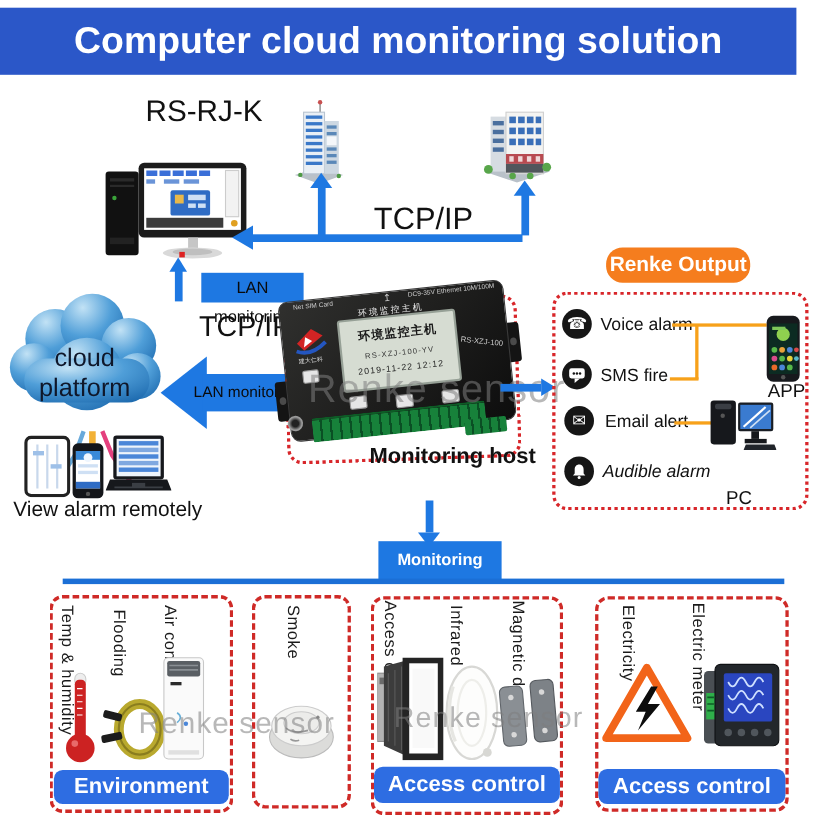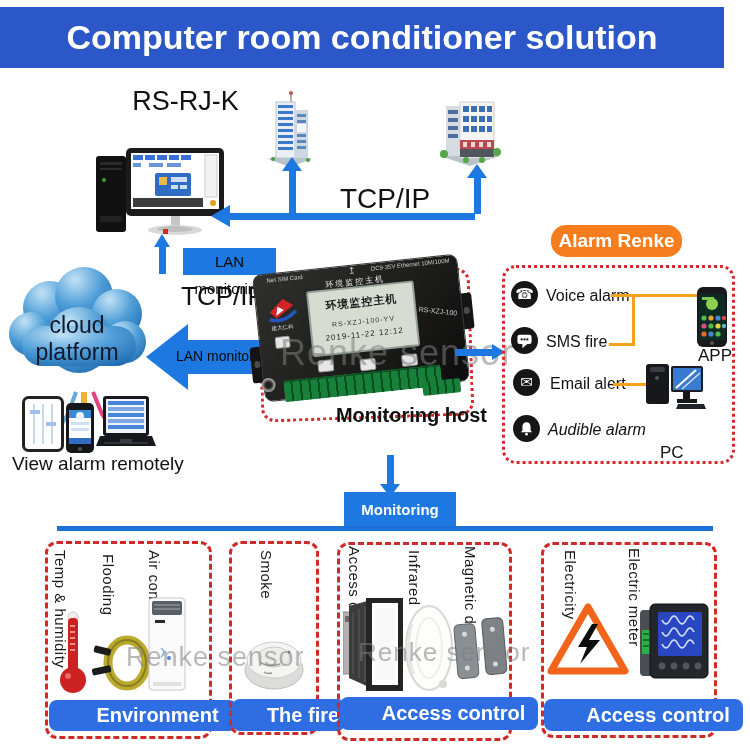--- a/index.html
+++ b/index.html
@@ -3,40 +3,40 @@
 <meta charset="utf-8">
 <style>
   html,body{margin:0;padding:0;background:#fff;}
   #stage{position:relative;width:750px;height:753px;background:#fff;overflow:hidden;
          font-family:"Liberation Sans","DejaVu Sans",sans-serif;color:#111;}
   .abs{position:absolute;}
   .ctr{text-align:center;}
   .bold{font-weight:normal;}
   .banner{background:#2b57c8;color:#fff;font-size:34px;font-weight:bold;line-height:61px;}
   .bluebox{background:#1e78e2;}
-  .btn-blue{background:#2e6de2;color:#fff;font-weight:bold;border-radius:8px;display:flex;align-items:center;justify-content:center;padding-left:29px;}
+  .btn-blue{background:#2e6de2;color:#fff;font-weight:bold;border-radius:8px;display:flex;align-items:center;justify-content:center;}
   .arrow-body{background:#1e78e2;}
   .tri{width:0;height:0;}
   .dashred{border:3px dashed #cf2a27;border-radius:12px;box-sizing:border-box;}
   .dotred{border:3px dotted #d8262a;border-radius:14px;box-sizing:border-box;}
   .vlabel{writing-mode:vertical-rl;font-size:15px;color:#1a1a1a;letter-spacing:.5px;white-space:nowrap;}
   .wm{color:rgba(125,125,125,.55);white-space:nowrap;letter-spacing:1px;}
   .alarm-ic{width:27px;height:27px;border-radius:50%;background:#161616;display:flex;align-items:center;justify-content:center;}
   .alarm-ic span{color:#fff;font-size:15px;font-family:"DejaVu Sans",sans-serif;line-height:1;}
   .alarm-lb{font-size:16px;color:#111;white-space:nowrap;}
   .conn{background:#f7a11a;}
   .devtxt{color:#ccc;font-size:6px;white-space:nowrap;}
   .kbtn{background:#e6e6e6;border-radius:2px;border:1px solid #999;box-sizing:border-box;}
 </style>
 </head>
 <body>
 
 <div id="stage">
 
-  <div class="abs banner ctr" style="left:0;top:7;width:724px;height:61px;top:7px;">Computer room conditioner solution</div>
+  <div class="abs banner ctr" style="left:0;top:7;width:724px;height:61px;top:7px;">Computer cloud monitoring solution</div>
 
   <div class="abs ctr bold" style="left:103px;top:86px;width:165px;font-size:27px;">RS-RJ-K</div>
 
   <svg class="abs" style="left:92px;top:146px;" width="145" height="98" viewBox="0 0 145 98">
     <rect x="4" y="10" width="30" height="76" rx="3" fill="#111"></rect>
     <rect x="8" y="16" width="22" height="3" fill="#2a2a2a"></rect>
     <rect x="8" y="22" width="22" height="2" fill="#2a2a2a"></rect>
     <circle cx="12" cy="34" r="2" fill="#3aa33a"></circle>
     <rect x="8" y="70" width="22" height="6" fill="#222"></rect>
     <rect x="34" y="2" width="98" height="68" rx="5" fill="#1b1b1b"></rect>
@@ -224,21 +224,21 @@
     <div class="abs kbtn" style="left:150px;top:103px;width:16px;height:12px;"></div>
     <div class="abs" style="left:30px;top:116px;width:158px;height:20px;background:repeating-linear-gradient(90deg,#17813a 0 7px,#0a4f24 7px 9px);border-top:2px solid #0d5c26;border-radius:2px;"></div>
     <div class="abs" style="left:168px;top:132px;width:38px;height:14px;background:repeating-linear-gradient(90deg,#17813a 0 6px,#0a4f24 6px 8px);border-radius:2px;"></div>
     <div class="abs" style="left:8px;top:112px;width:14px;height:14px;border-radius:50%;background:radial-gradient(circle at 50% 50%,#222 30%,#9a9a9a 60%);"></div>
   </div>
   <div class="abs wm" style="left:280px;top:332px;font-size:36px;">Renke sensor</div>
 
   <div class="abs arrow-body" style="left:455px;top:349px;width:37px;height:7px;"></div>
   <div class="abs tri" style="left:492px;top:344px;border-top:8px solid transparent;border-bottom:8px solid transparent;border-left:13px solid #1e78e2;"></div>
 
-  <div class="abs ctr" style="left:551px;top:225px;width:131px;height:32px;background:#f57d1e;border-radius:15px;color:#fff;font-weight:bold;font-size:19px;line-height:32px;">Alarm Renke</div>
+  <div class="abs ctr" style="left:551px;top:225px;width:131px;height:32px;background:#f57d1e;border-radius:15px;color:#fff;font-weight:bold;font-size:19px;line-height:32px;">Renke Output</div>
   <div class="abs dotred" style="left:502px;top:265px;width:233px;height:199px;"></div>
 
   <div class="abs alarm-ic" style="left:511px;top:281px;">
       <span>☎</span>
     </div>
   <div class="abs alarm-lb" style="left:546px;top:287px;">Voice alarm</div>
 
   <div class="abs alarm-ic" style="left:511px;top:327px;">
     <svg width="17" height="17" viewBox="0 0 24 24">
       <rect x="2" y="4" width="20" height="13" rx="3" fill="#fff"></rect>
@@ -344,21 +344,20 @@
   <div class="abs dashred" style="left:229px;top:541px;width:90px;height:194px;"></div>
   <div class="abs vlabel" style="left:258px;top:550px;">Smoke</div>
   <svg class="abs" style="left:242px;top:632px;" width="64" height="60" viewBox="0 0 64 60">
     <ellipse cx="32" cy="38" rx="29" ry="19" fill="#dcdcda" stroke="#bbb"></ellipse>
     <ellipse cx="32" cy="28" rx="27" ry="18" fill="#f4f4f2" stroke="#ccc"></ellipse>
     <ellipse cx="32" cy="25" rx="16" ry="10" fill="#ececea" stroke="#ccc"></ellipse>
     <path d="M18 30 q 8 6 20 2" stroke="#999" stroke-width="1.5" fill="none"></path>
     <circle cx="47" cy="20" r="1.5" fill="#888"></circle>
     <path d="M22 40 a6 3 0 0 0 8 1" stroke="#999" stroke-width="1.5" fill="none"></path>
   </svg>
-  <div class="abs btn-blue" style="left:232px;top:699px;width:84px;height:32px;font-size:20px;">The fire</div>
 
   <div class="abs dashred" style="left:337px;top:542px;width:175px;height:199px;"></div>
   <div class="abs vlabel" style="left:346px;top:546px;">Access control</div>
   <div class="abs vlabel" style="left:406px;top:550px;">Infrared</div>
   <div class="abs vlabel" style="left:462px;top:546px;">Magnetic door</div>
   <svg class="abs" style="left:343px;top:598px;" width="60" height="95" viewBox="0 0 60 95">
     <rect x="0" y="14" width="13" height="62" fill="#b2b2b2" stroke="#8a8a8a"></rect>
     <rect x="2" y="18" width="9" height="6" fill="#6a6a6a"></rect>
     <polygon points="6,8 28,2 28,90 6,80" fill="#3c3c3c"></polygon>
     <line x1="10" y1="14" x2="10" y2="76" stroke="#5a5a5a" stroke-width="1"></line>

